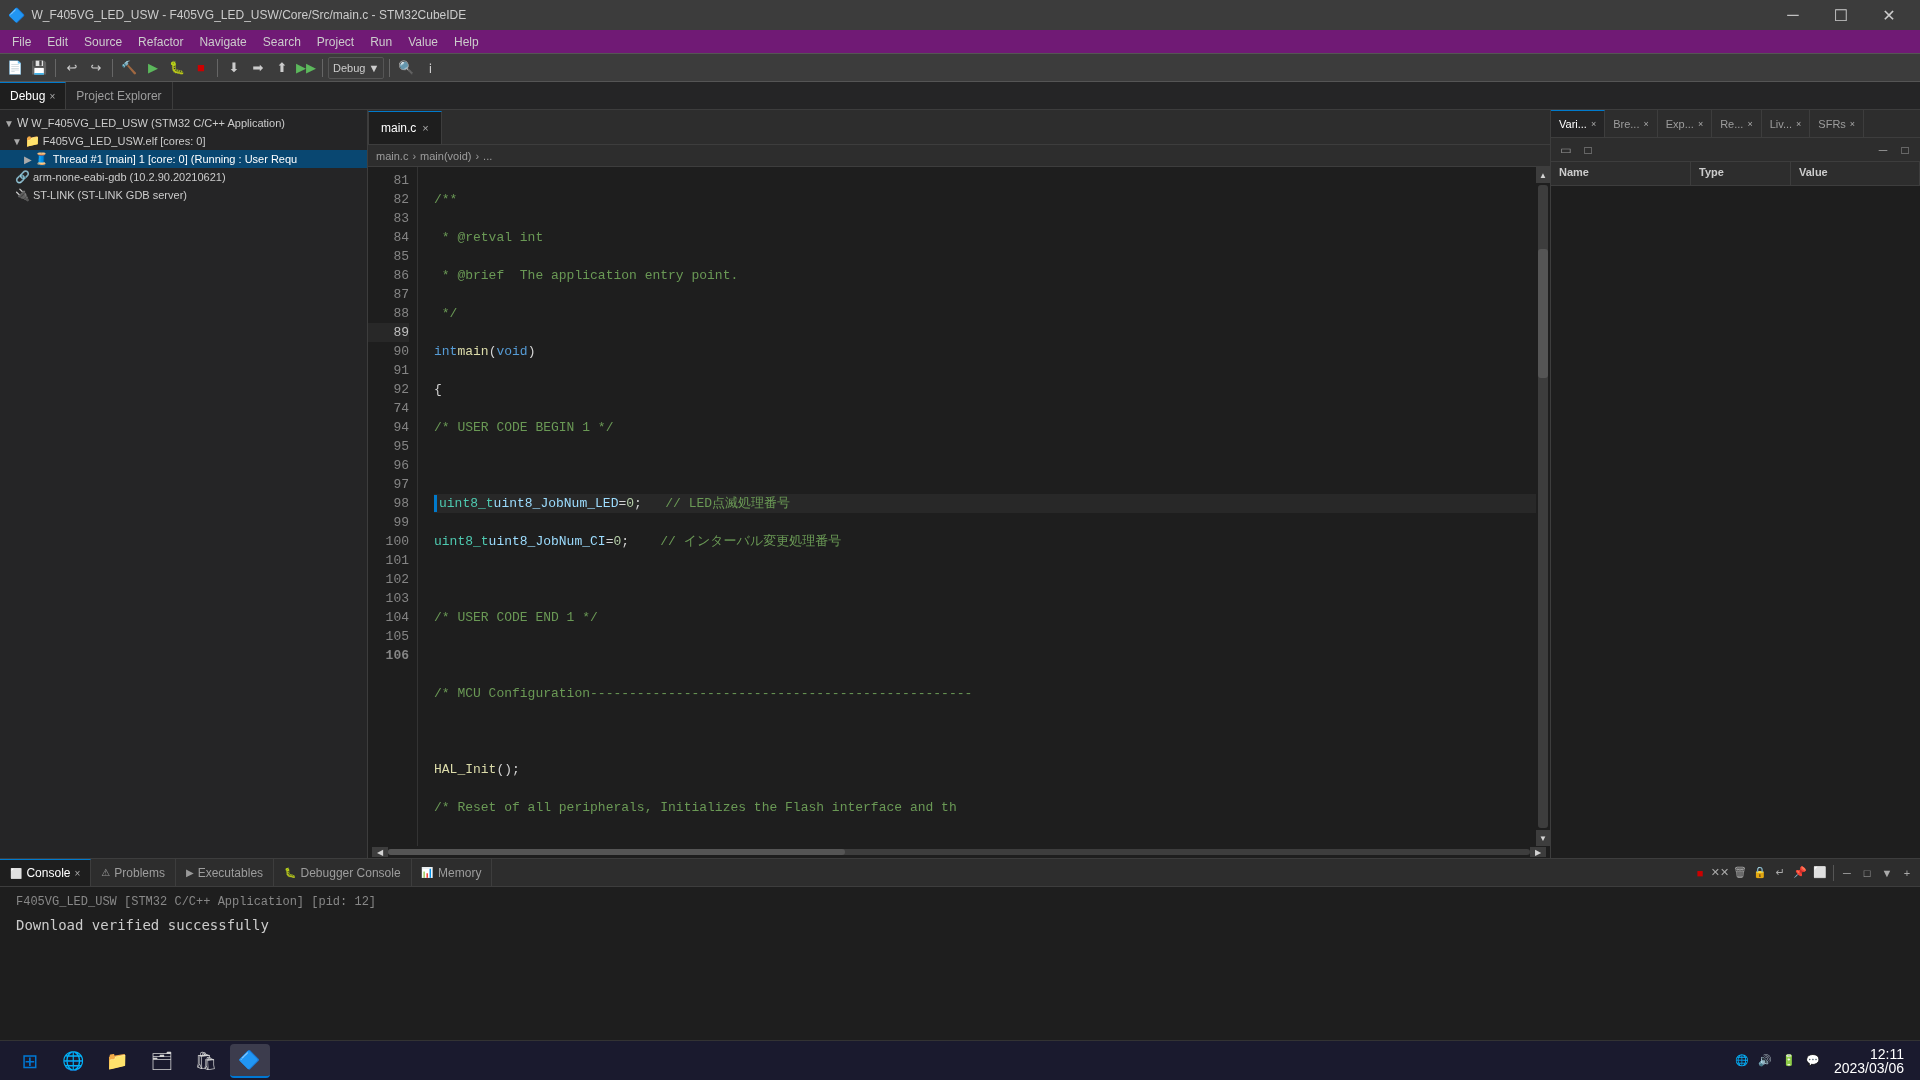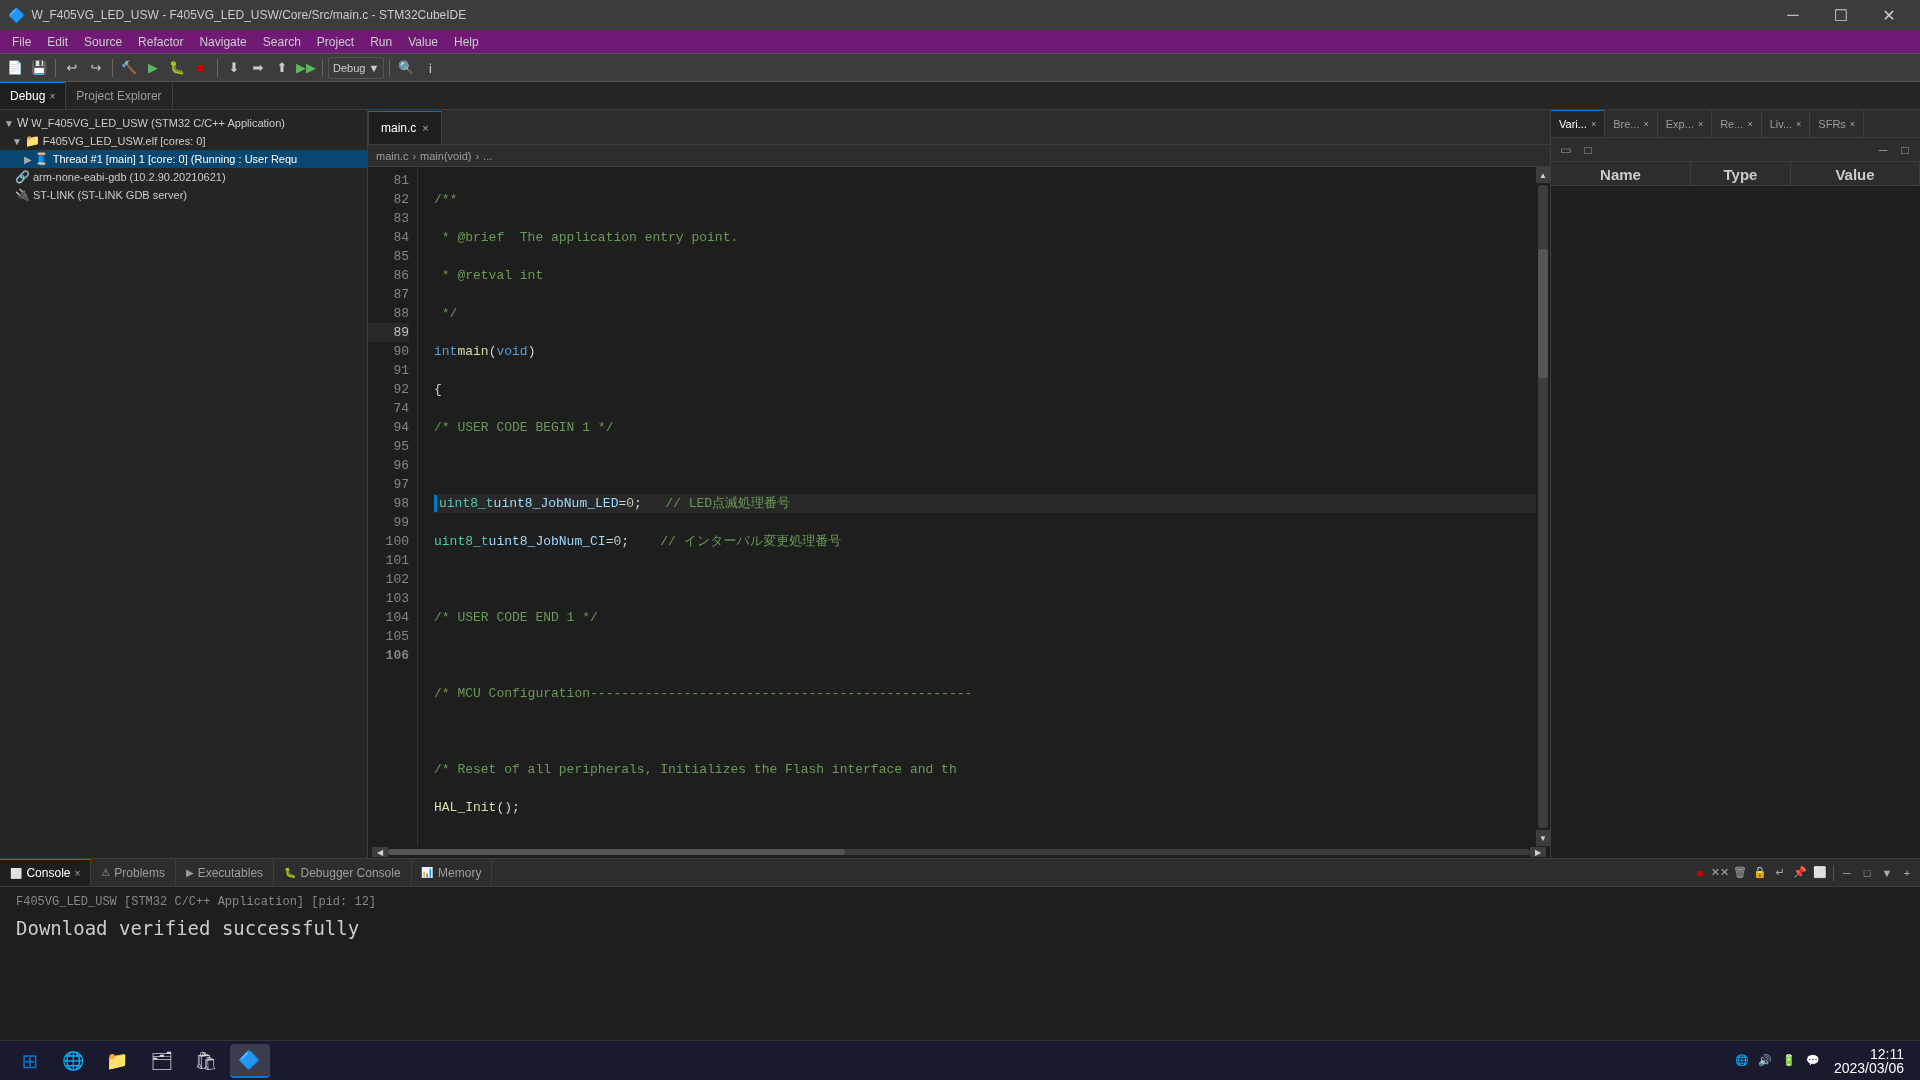--- a/index.html
+++ b/index.html
@@ -315,25 +315,24 @@
       flex-direction: column;
     }
     #variables-header {
       display: flex;
       background: #2d2d2d;
       border-bottom: 1px solid #3d3d3d;
       height: 24px;
     }
     .var-col {
       padding: 4px 8px;
-      font-size: 15px;
+      font-size: 11px;
       color: #cccccc;
       font-weight: 600;
       border-right: 1px solid #3d3d3d;
-      text-align: center;
     }
     .var-col.name { width: 140px; }
     .var-col.type { width: 100px; }
     .var-col.value { flex: 1; }
 
     
     #bottom-area {
       height: 200px;
       border-top: 1px solid #3d3d3d;
       background: #1e1e1e;
@@ -625,36 +624,36 @@
           <div style="height:19px;">100</div>
           <div style="height:19px;">101</div>
           <div style="height:19px;">102</div>
           <div style="height:19px;">103</div>
           <div style="height:19px;">104</div>
           <div style="height:19px;">105</div>
           <div style="height:19px;font-weight:bold;">106</div>
         </div>
         <div id="code-content">
 <div class="code-line"><span class="cm">/**</span></div>
+<div class="code-line"><span class="cm"> * @retval int</span></div>
 <div class="code-line"><span class="cm"> * @brief  The application entry point.</span></div>
-<div class="code-line"><span class="cm"> * @retval int</span></div>
 <div class="code-line"><span class="cm"> */</span></div>
 <div class="code-line"><span class="kw">int</span> <span class="fn">main</span>(<span class="kw">void</span>)</div>
 <div class="code-line">{</div>
 <div class="code-line">  <span class="cm">/* USER CODE BEGIN 1 */</span></div>
 <div class="code-line"></div>
 <div class="code-line current-line" style="background:#282828;"><span style="display:inline-block; width:3px; height:17px; background:#007acc; margin-right:2px; vertical-align:middle;"></span>  <span class="type">uint8_t</span> <span class="var">uint8_JobNum_LED</span> <span class="op">=</span> <span class="num">0</span>;   <span class="cm">// LED点滅処理番号</span></div>
 <div class="code-line">  <span class="type">uint8_t</span> <span class="var">uint8_JobNum_CI</span> <span class="op">=</span> <span class="num">0</span>;    <span class="cm">// インターバル変更処理番号</span></div>
 <div class="code-line"></div>
 <div class="code-line">  <span class="cm">/* USER CODE END 1 */</span></div>
 <div class="code-line"></div>
 <div class="code-line">  <span class="cm">/* MCU Configuration-------------------------------------------------</span></div>
 <div class="code-line"></div>
+<div class="code-line">  <span class="fn">HAL_Init</span>();</div>
 <div class="code-line">  <span class="cm">/* Reset of all peripherals, Initializes the Flash interface and th</span></div>
-<div class="code-line">  <span class="fn">HAL_Init</span>();</div>
 <div class="code-line"></div>
 
 
 
 
 
 
 
 
         </div>
@@ -759,21 +758,21 @@
         <div style="width:1px; height:16px; background:#555; margin:0 2px;"></div>
         <div class="mini-toolbar-btn">─</div>
         <div class="mini-toolbar-btn">□</div>
         <div class="mini-toolbar-btn">▼</div>
         <div class="mini-toolbar-btn">+</div>
       </div>
     </div>
     <div id="console-content">
       <div style="font-size:12px; color:#888; margin-bottom:4px;">F405VG_LED_USW [STM32 C/C++ Application] [pid: 12]</div>
       <div style="height:4px;"></div>
-      <div style="font-family: 'Consolas', monospace; font-size:19px; color:#cccccc;">Download verified successfully</div>
+      <div style="font-family: 'Consolas', monospace; font-size:14px; color:#cccccc;">Download verified successfully</div>
     </div>
   </div>
 
   <div id="status-bar">
     <div class="status-left">
       <span class="status-item" style="background: #c07000; padding: 0 6px; height:22px; display:flex; align-items:center;">
         <span>🐛</span>
         <span style="margin-left:4px;">F405VG_LED_USW</span>
       </span>
     </div>

